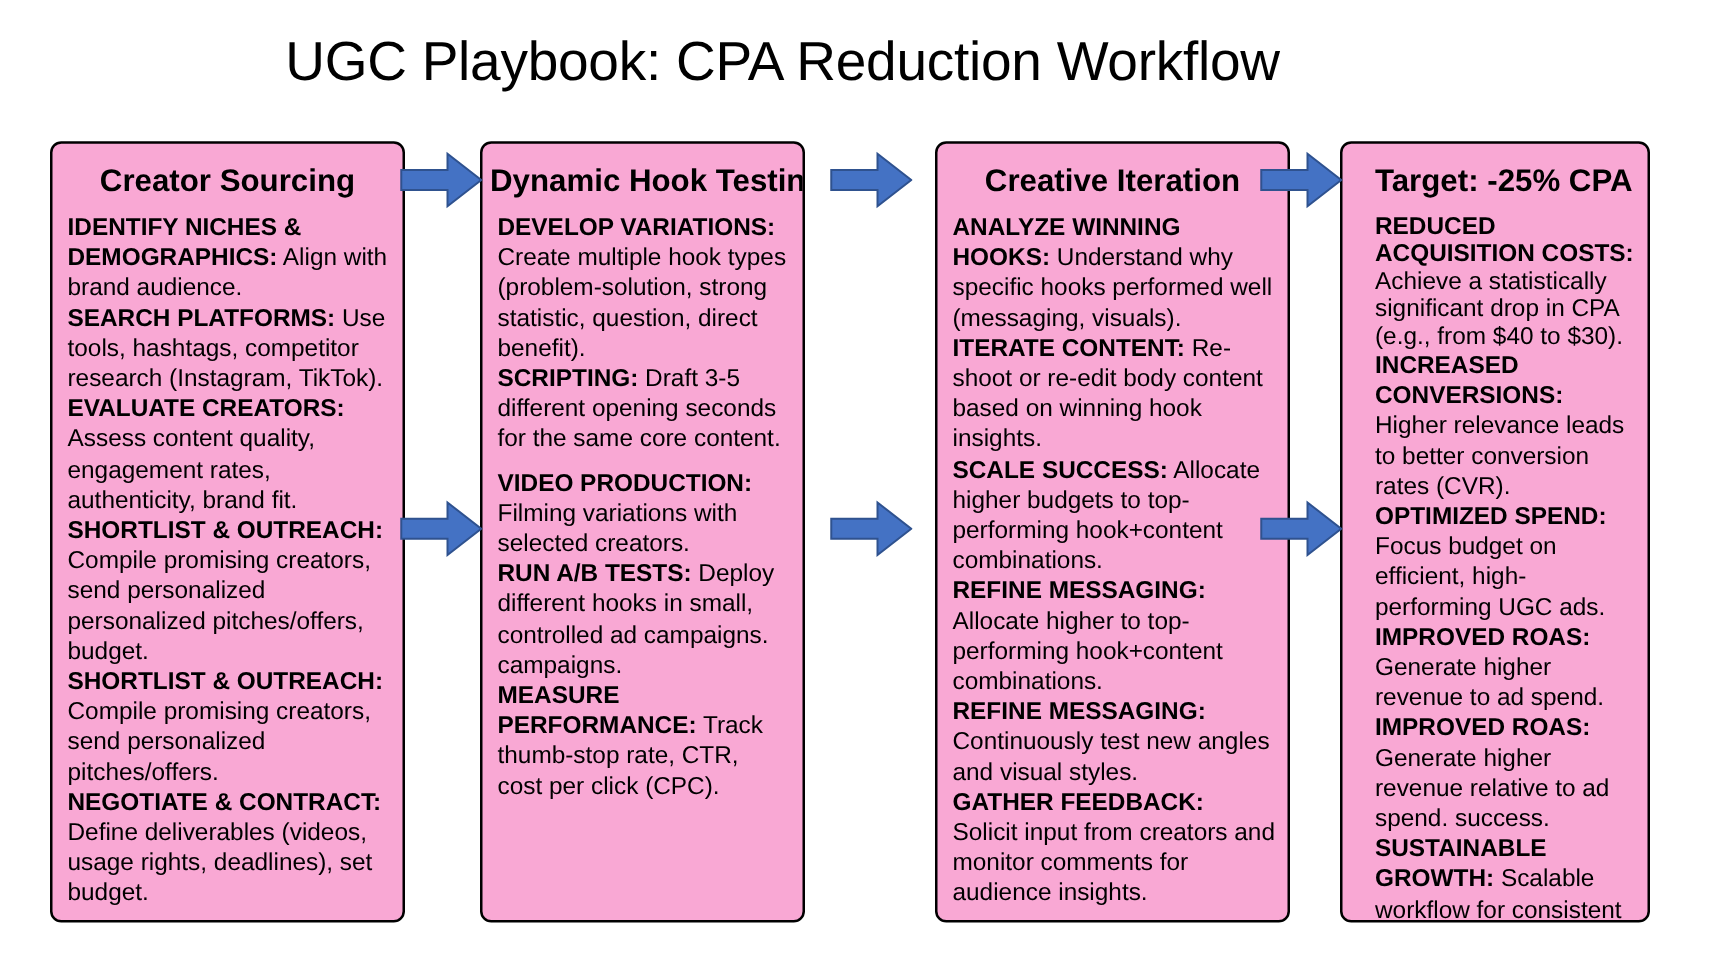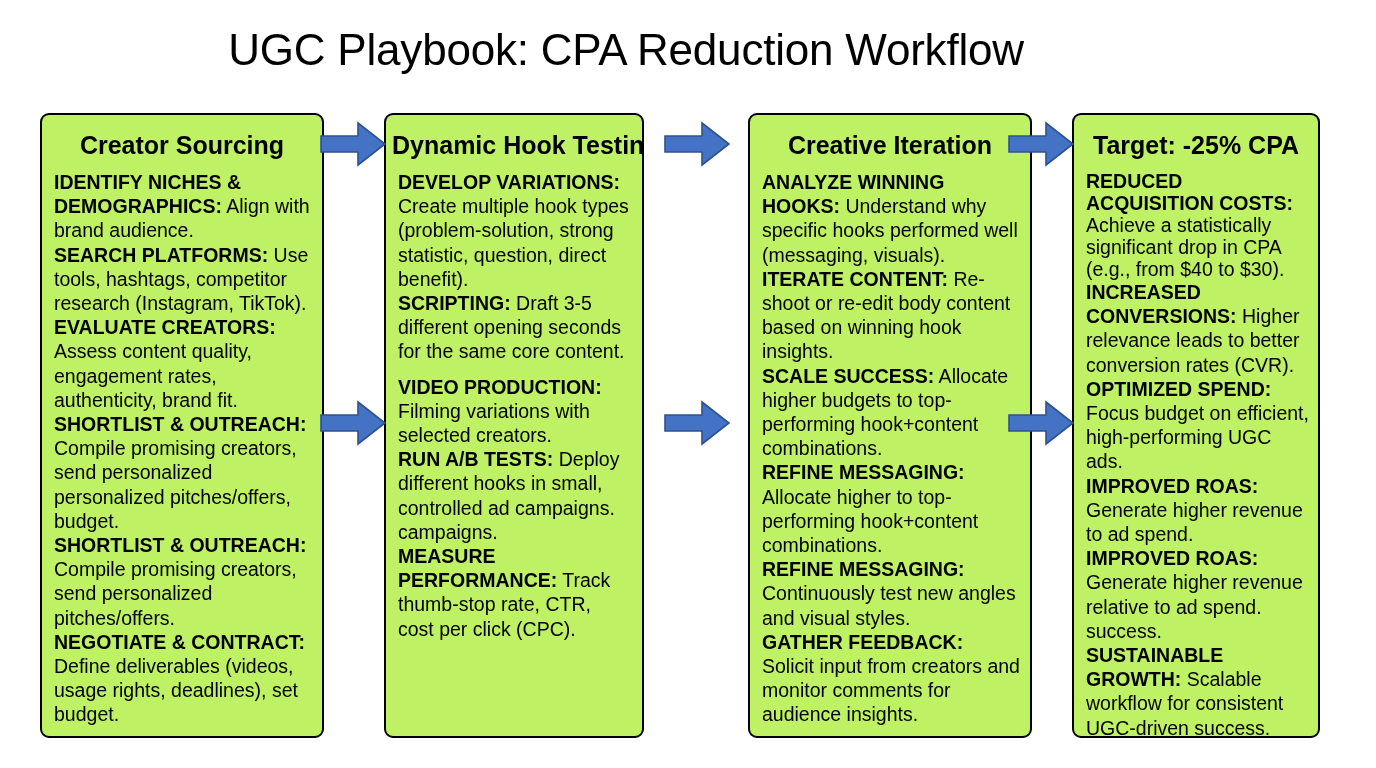--- a/index.html
+++ b/index.html
@@ -37,30 +37,30 @@
     top: 0;
     width: 1376px;
     height: 768px;
   }
 
   .card {
     position: absolute;
     top: 113px;
     height: 625px;
     box-sizing: border-box;
-    background: #bef264;
+    background: #f9a8d4;
     border: 2px solid #000000;
     border-radius: 9px;
     overflow: hidden;
   }
 
   .card-1 { left: 40px;   width: 284px; }
   .card-2 { left: 384px;  width: 260px; }
   .card-3 { left: 728px;  width: 284px; margin-left: 20px; }
-  .card-4 { left: 1072px; width: 248px; }
+  .card-4 { left: 1072px; width: 248px; padding-left: 14px; }
 
   .card-title {
     display: block;
     text-align: center;
     font-size: 25px;
     font-weight: 700;
     line-height: 30px;
     margin: 15px 6px 10px 6px;
     white-space: nowrap;
   }

